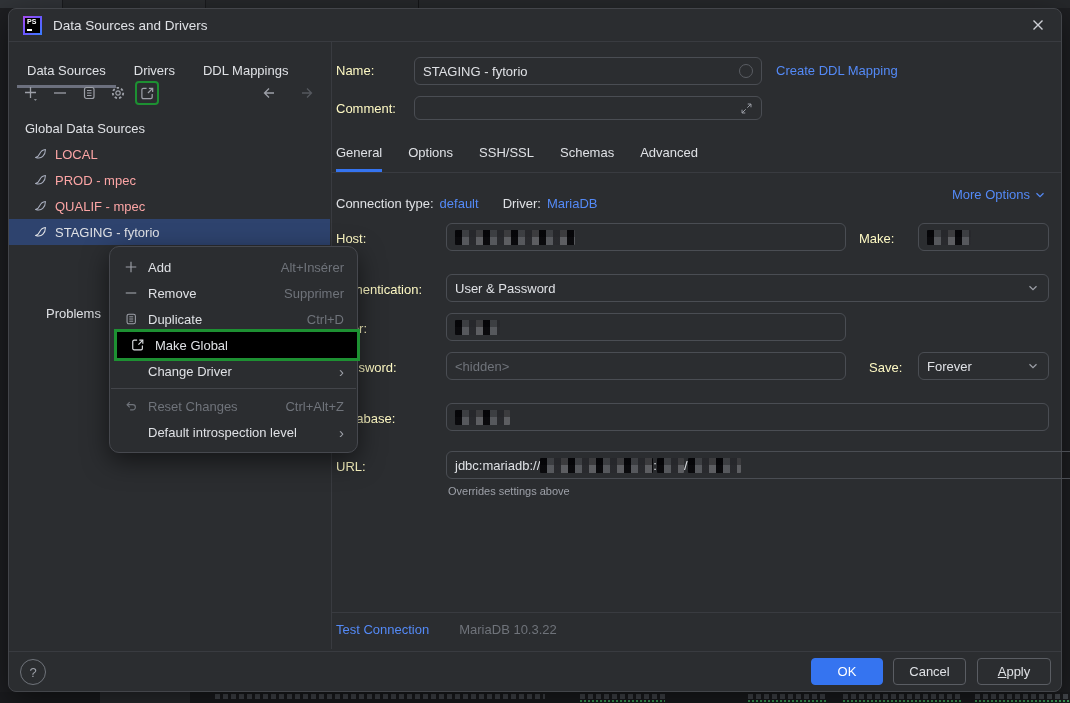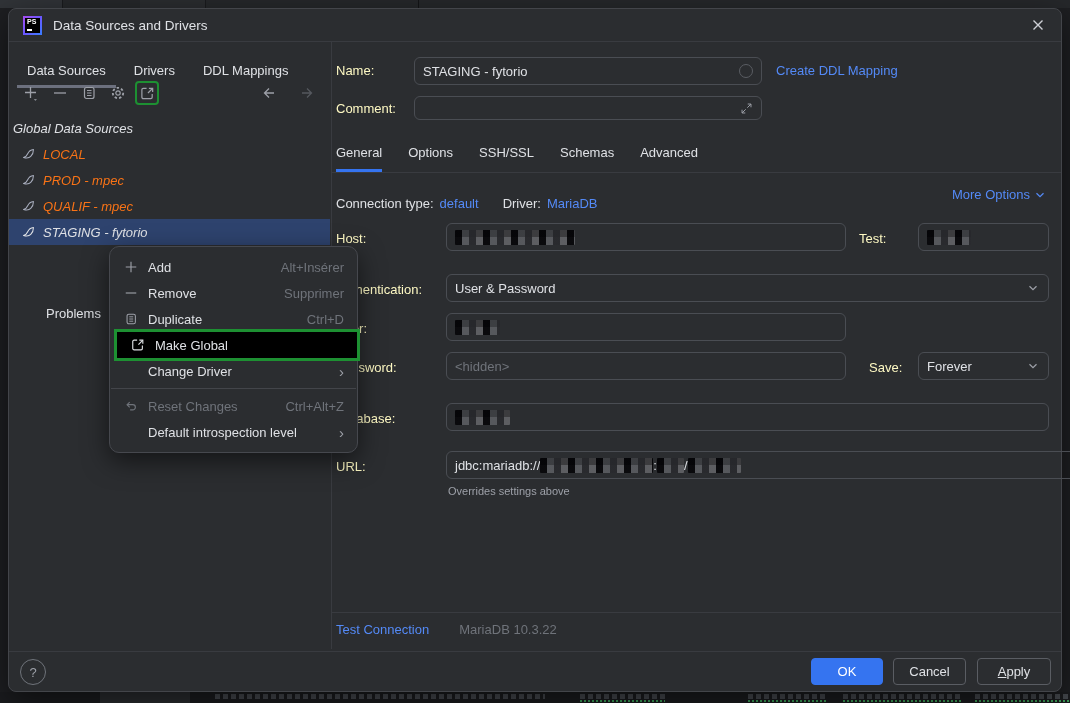--- a/index.html
+++ b/index.html
@@ -28,23 +28,23 @@
   .left{position:absolute;left:0;top:32px;width:322px;bottom:42px;border-right:1px solid #393b40;}
   .ltabs{display:flex;gap:8px;padding:16px 0 0 8px;height:31px;align-items:stretch;}
   .ltab{padding:6px 10px 0 10px;color:#dfe1e5;position:relative;cursor:pointer;}
   .ltab.active{border-bottom:3px solid #6c707e;}
   .ltoolbar{position:absolute;left:10px;right:12px;top:38px;height:28px;display:flex;align-items:center;gap:5px;color:#9da0a8;}
   .tbtn{width:24px;height:24px;display:flex;align-items:center;justify-content:center;border-radius:4px;cursor:pointer;}
   .tbtn.greenbox{border:2px solid #1d9032;border-radius:4px;width:24px;height:24px;box-sizing:border-box;}
   .tbtn.dim{color:#55585e;}
   .navarrows{margin-left:auto;display:flex;gap:14px;align-items:center;}
   .tree{position:absolute;left:0;right:1px;top:74px;}
-  .trow{height:26px;display:flex;align-items:center;padding-left:4px;cursor:pointer;font-style:italic;}
+  .trow{height:26px;display:flex;align-items:center;padding-left:16px;cursor:pointer;}
   .trow .sail{margin:0 7px 0 8px;color:#a8adbd;flex:0 0 auto;display:flex;}
-  .trow.item{color:#f97316;}
+  .trow.item{color:#fca5a5;}
   .trow.selected{background:#2e436e;color:#dfe1e5;}
   .trow.selected .sail{color:#dfe1e5;}
   .problems{position:absolute;left:37px;top:265px;color:#dfe1e5;}
   
   .menu{position:absolute;left:100px;top:237px;width:249px;background:#2b2d30;border:1px solid #46484e;
         border-radius:10px;box-shadow:0 8px 26px rgba(0,0,0,.55);padding:7px 0;z-index:40;box-sizing:border-box;}
   .mi{height:26px;display:flex;align-items:center;padding:0 13px 0 13px;color:#dfe1e5;cursor:pointer;position:relative;}
   .mi .micon{width:16px;height:16px;margin-right:9px;display:flex;align-items:center;justify-content:center;color:#9da0a8;flex:0 0 auto;}
   .mi .noicon{width:25px;flex:0 0 auto;}
   .mi .sc{margin-left:auto;color:#6f737a;}
@@ -256,21 +256,21 @@
           <svg width="14" height="14" viewBox="0 0 16 16">
               <path d="M4 6l4 4 4-4" stroke="currentColor" fill="none" stroke-width="1.4"></path>
             </svg>
         </span>
       </div>
 
       <div class="rlabel" style="left:327px;top:222px;">Host:</div>
       <div class="fld" style="left:437px;top:214px;width:400px;">
         <span class="px" style="width:120px;"></span>
       </div>
-      <div class="rlabel" style="left:850px;top:222px;">Test:</div>
+      <div class="rlabel" style="left:850px;top:222px;">Make:</div>
       <div class="fld" style="left:909px;top:214px;width:131px;">
         <span class="px" style="width:44px;"></span>
       </div>
 
       <div class="rlabel" style="left:327px;top:273px;">Authentication:</div>
       <div class="fld" style="left:437px;top:265px;width:603px;">
         <span>User &amp; Password</span>
         <span class="dd-chev">
           <svg width="14" height="14" viewBox="0 0 16 16">
               <path d="M4 6l4 4 4-4" stroke="currentColor" fill="none" stroke-width="1.4"></path>

